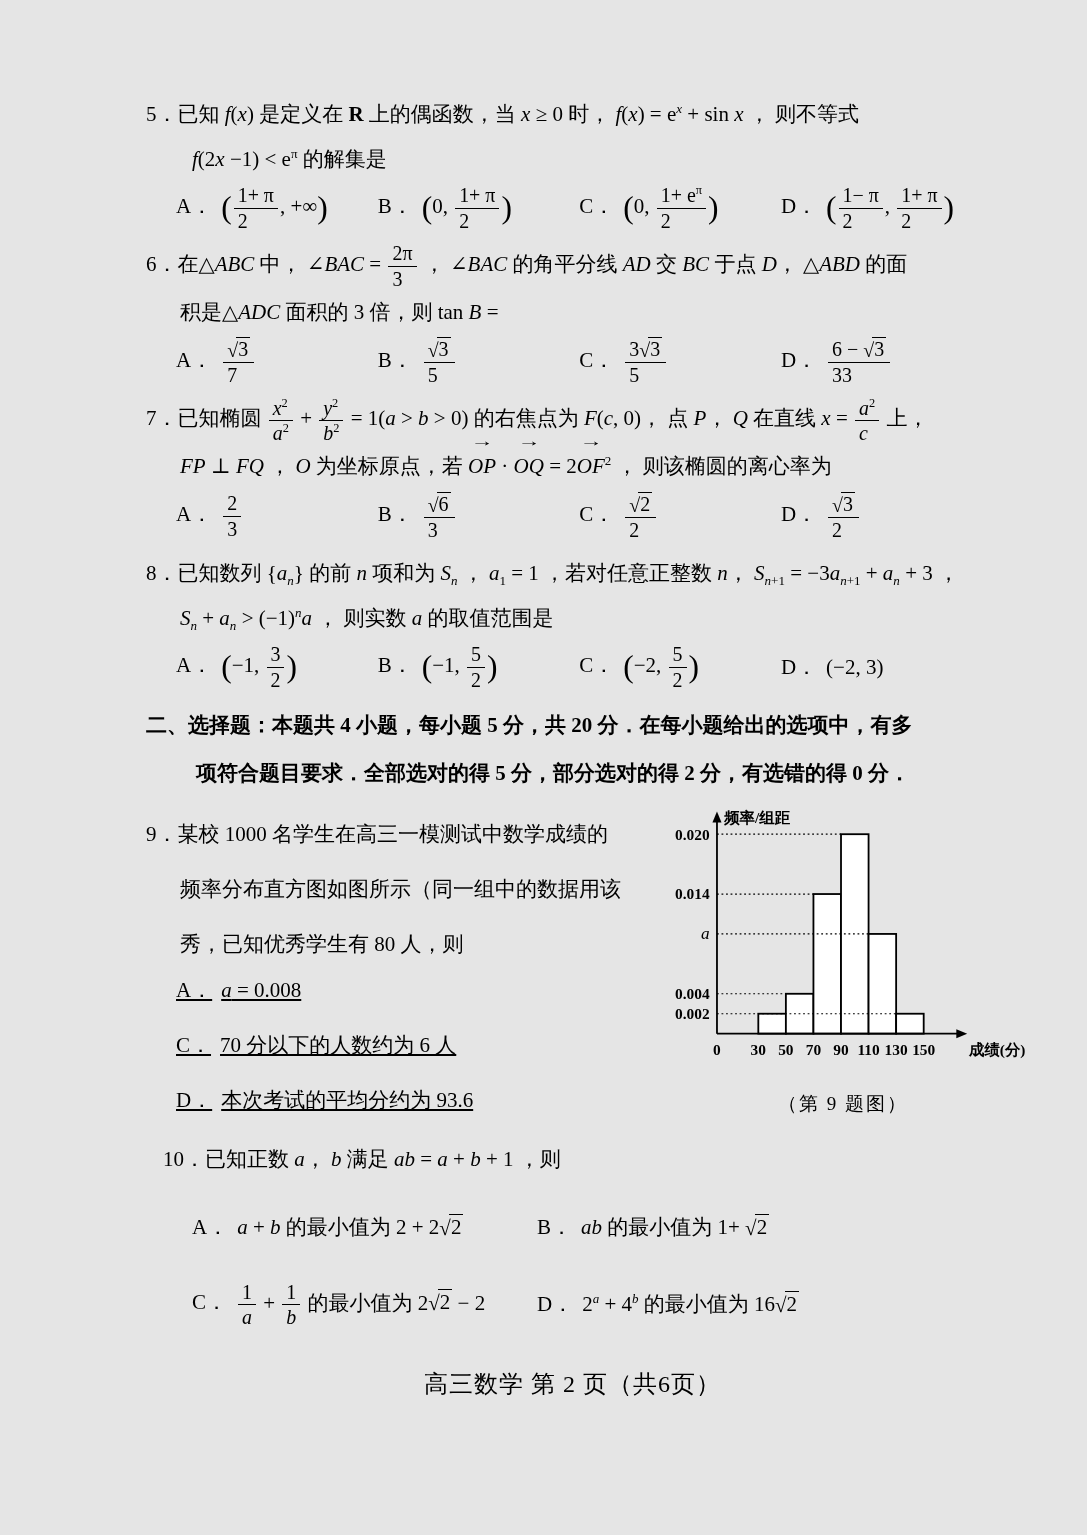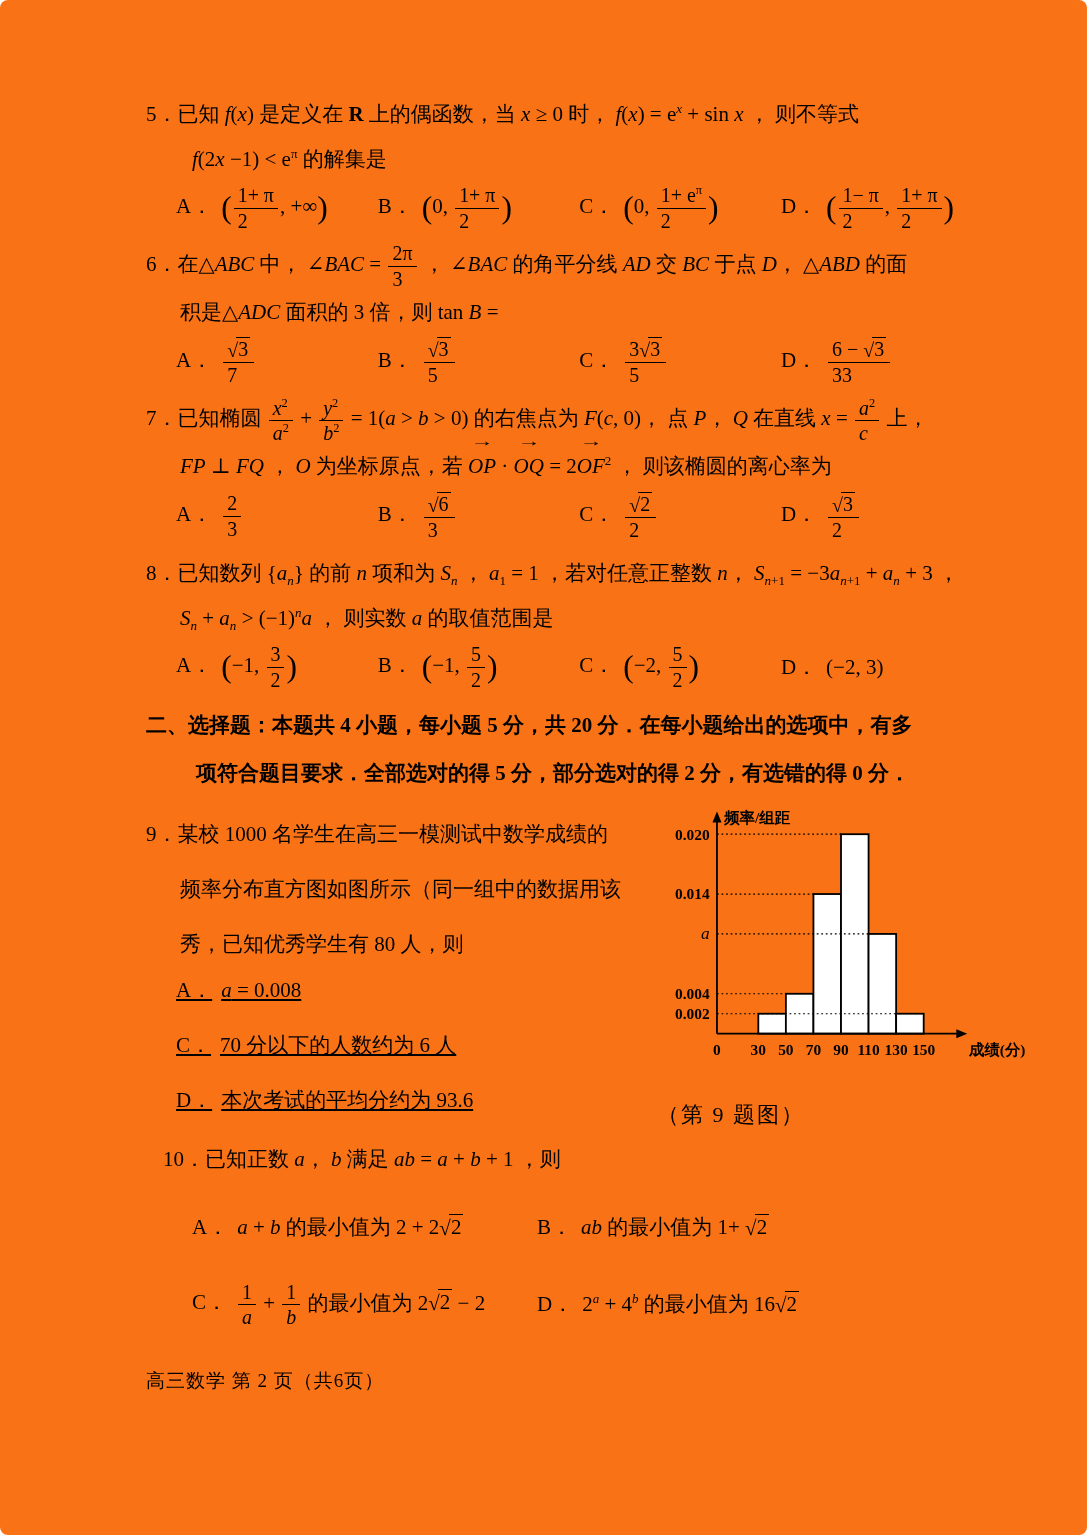--- a/index.html
+++ b/index.html
@@ -1,21 +1,20 @@
 <!DOCTYPE html>
 <html><head>
 <meta charset="utf-8">
 <style>
   html,body{margin:0;padding:0;background:#ffffff;}
   .page{
     position:relative;width:1087px;height:1535px;box-sizing:border-box;
-    padding:92px 88px 0 146px;overflow:hidden;background:#f97316;color:#000;
+    padding:92px 88px 0 146px;overflow:hidden;background:#e5e5e5;color:#000;
     font-family:"Liberation Serif","DejaVu Serif","DejaVu Sans",serif;
     font-size:21px;
-    border-radius:8px;
   }
   .question{margin-bottom:10px;}
   .line{line-height:2.15;}
   .it{font-style:italic;}
   .bd{font-weight:bold;}
   sup,sub{font-size:0.62em;line-height:0;}
   .frac{display:inline-block;vertical-align:middle;font-size:0.95em;line-height:1.12;margin:0 2px;}
   .frac .num{display:block;padding:0 4px 1px;border-bottom:1.4px solid #000;}
   .frac .den{display:block;padding:1px 4px 0;}
   .sqrt{display:inline-block;white-space:nowrap;}
@@ -34,22 +33,22 @@
   .optsV .opt{margin-bottom:17px;min-height:38px;line-height:1.8;text-decoration:underline;}
   .opt{white-space:nowrap;}
   .sec-header{font-weight:bold;margin:6px 0 10px 0;}
   .sec-header .line{line-height:2.3;}
   .sec-header .l2{margin-left:50px;}
   .q9row{display:flex;align-items:flex-start;}
   .q9text{width:505px;flex:none;}
   .q9text .line{line-height:2.62;}
   .q9fig{flex:1;padding-left:6px;}
   .q9fig figure{margin:0;}
-  .q9fig figcaption{font-size:22px;margin-top:15px;letter-spacing:2px;}
-  .footer{text-align:left;font-size:19px;margin-top:28px;letter-spacing:1px;}
+  .q9fig figcaption{text-align:center;font-size:19px;margin-top:6px;letter-spacing:2px;}
+  .footer{text-align:center;font-size:24px;margin-top:28px;letter-spacing:1px;}
 </style>
 </head>
 <body>
 
 <div class="page">
   <div id="qlist-top">
       <div class="question">
         <div class="line" style="margin-left: 0px;">5．已知 <span class="it">f</span>(<span class="it">x</span>) 是定义在 <span class="bd">R</span> 上的偶函数，当 <span class="it">x</span> ≥ 0 时， <span class="it">f</span>(<span class="it">x</span>) = e<sup><span class="it">x</span></sup> + sin <span class="it">x</span> ， 则不等式</div>
         <div class="line" style="margin-left: 46px;"><span class="it">f</span>(2<span class="it">x</span> −1) &lt; e<sup>π</sup> 的解集是</div>
         <div class="opts4">

